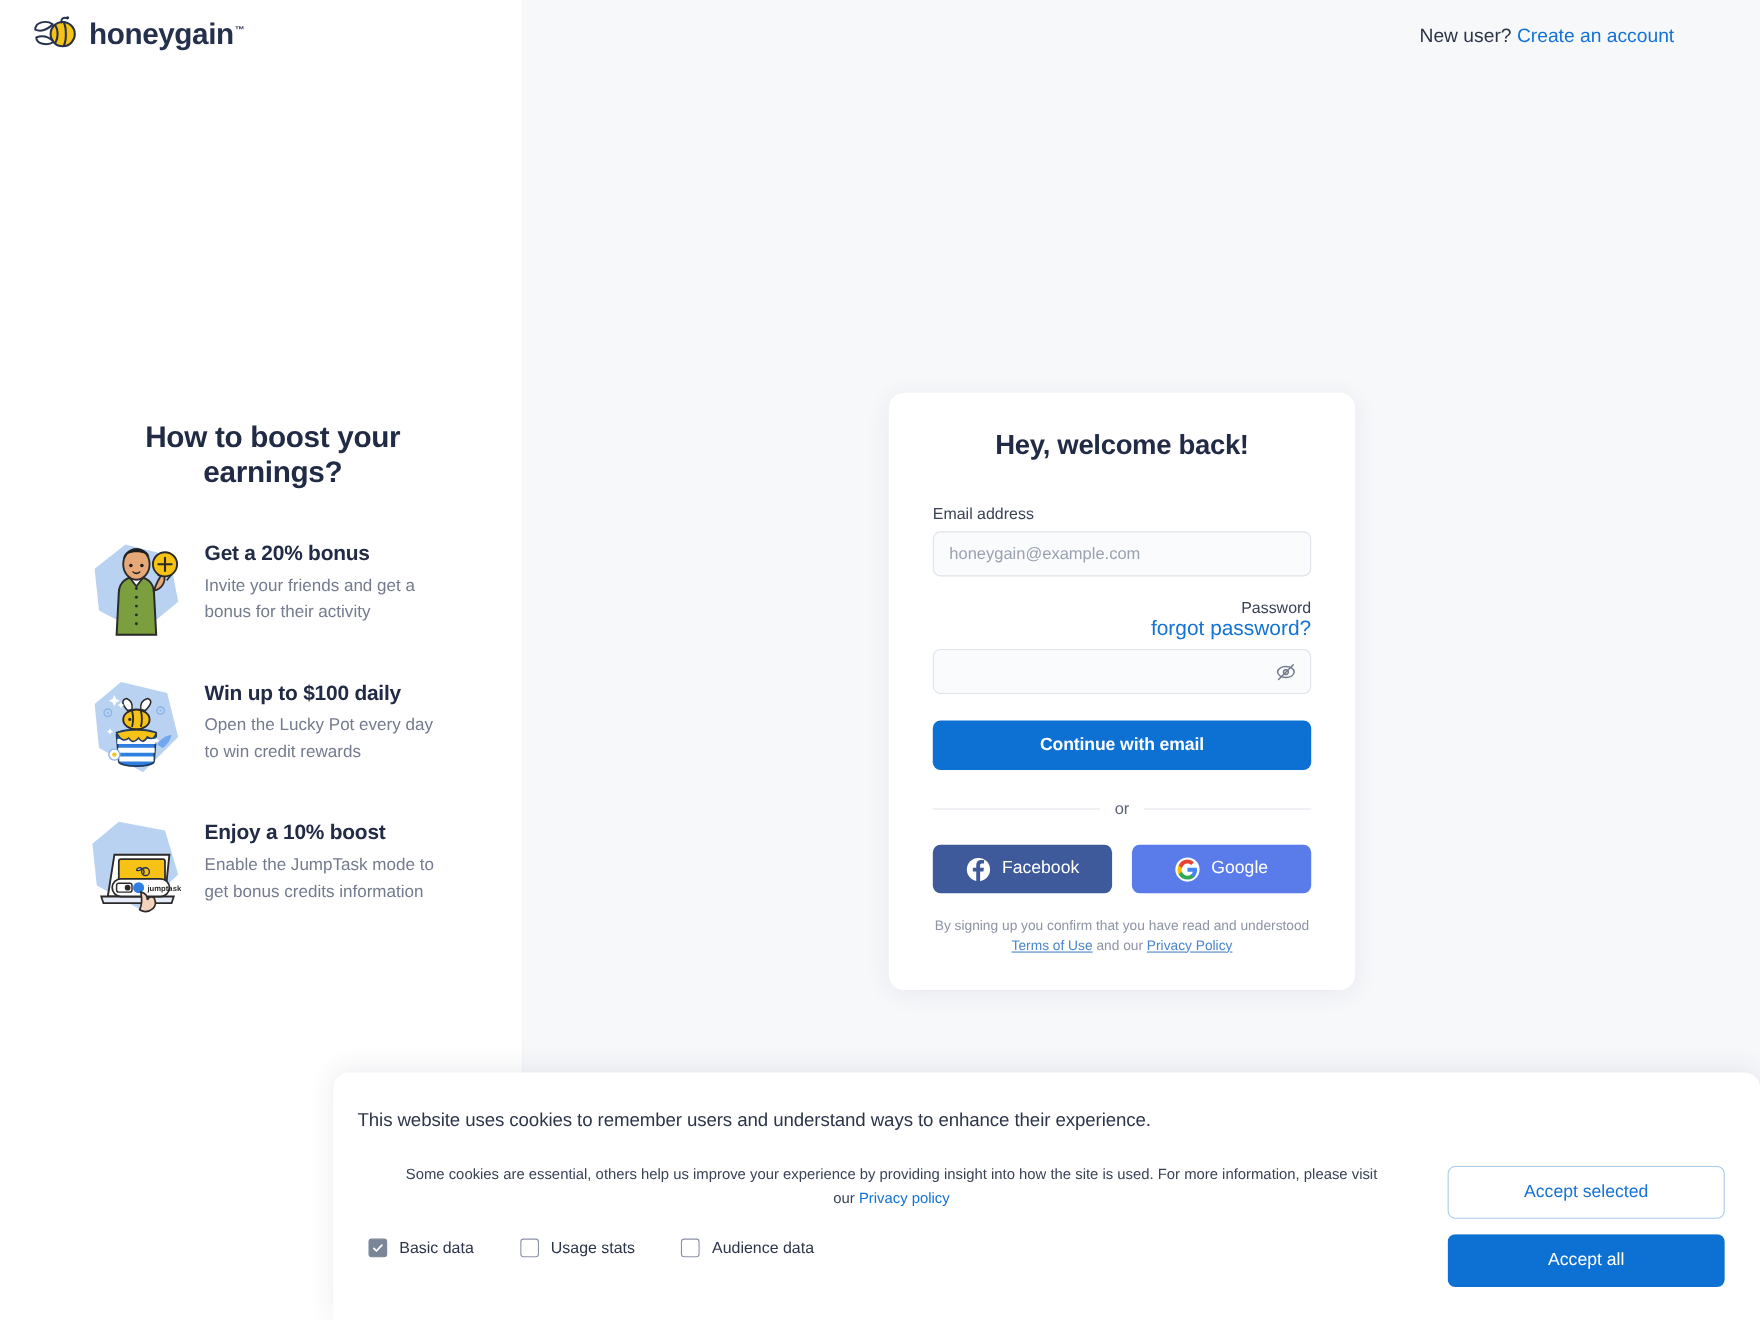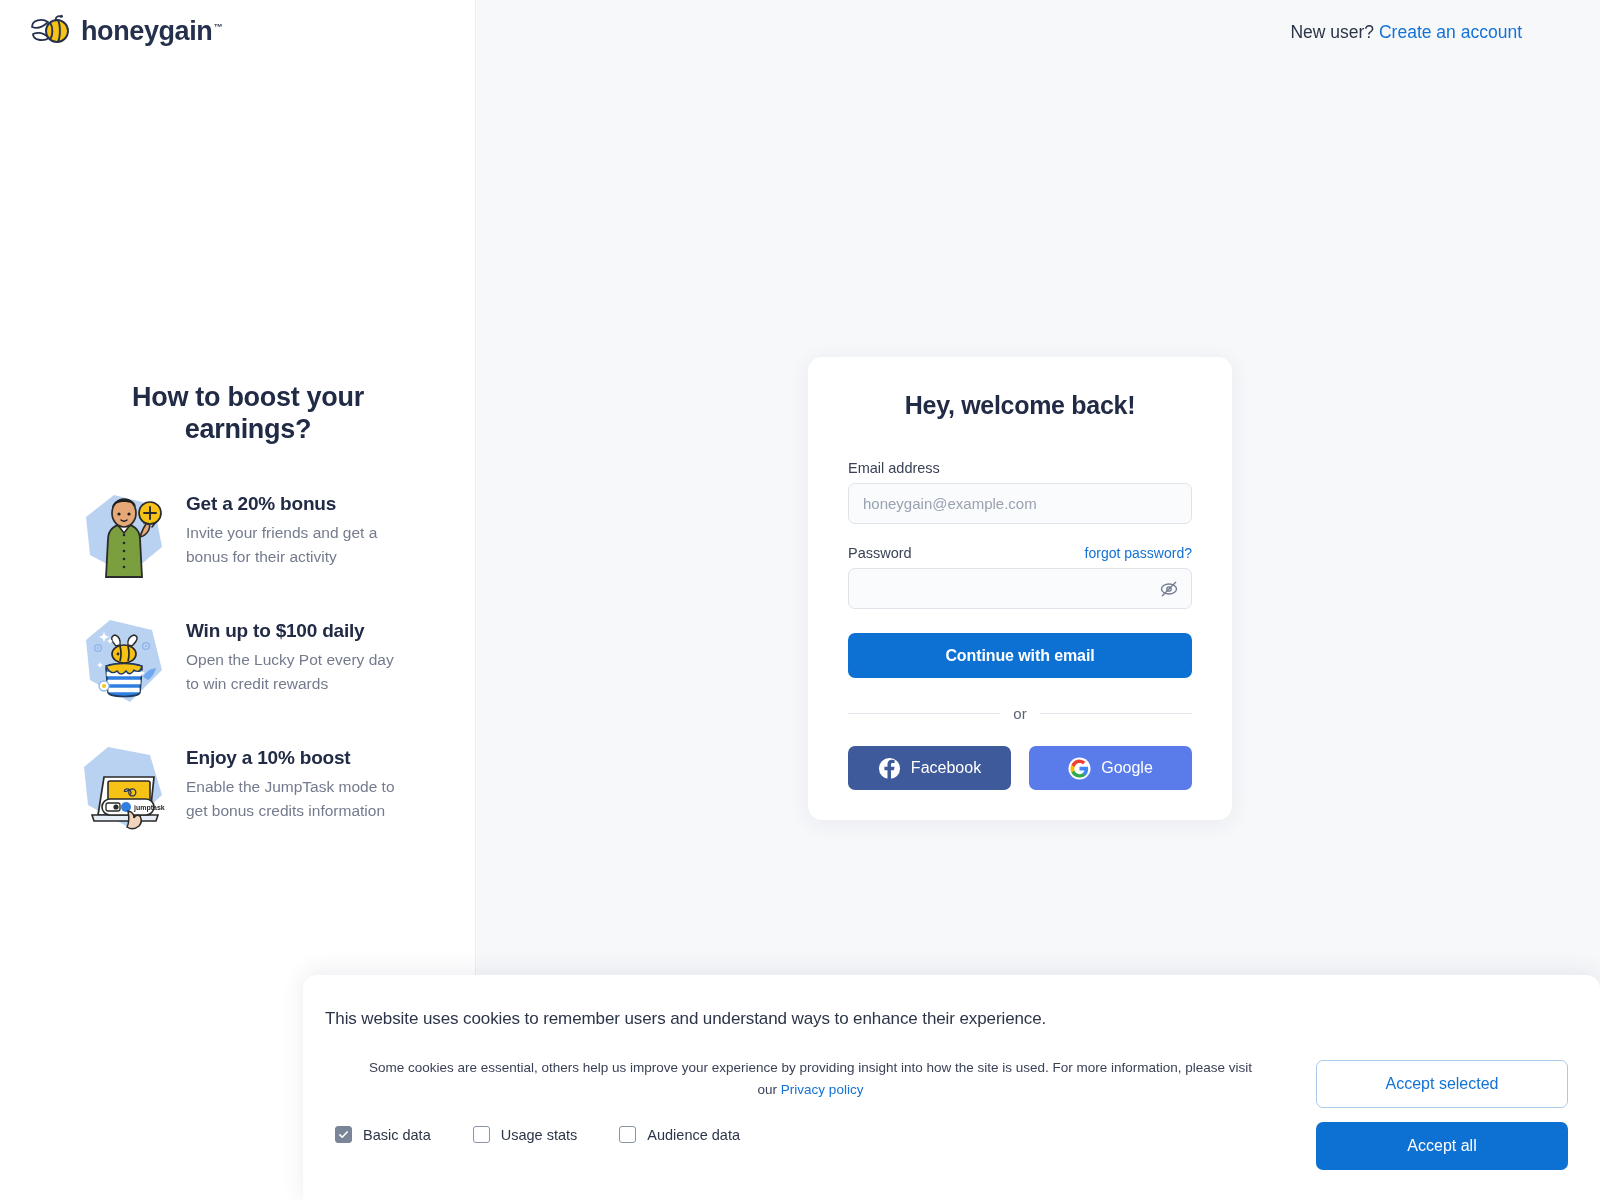--- a/index.html
+++ b/index.html
@@ -82,22 +82,23 @@
     font-size: 25px; font-weight: 700; color: #212b45;
     text-align: center; letter-spacing: -0.3px;
     margin-bottom: 40px;
   }
   .field-label {
     font-size: 14.5px; color: #3a4256; margin-bottom: 7px; display: block;
   }
   .field-row {
     display: flex; justify-content: space-between; align-items: flex-end;
     margin-bottom: 7px;
-  }
-  .forgot { font-size: 14px; color: #1272d6; text-decoration: none; cursor: pointer; }
+    flex-direction: column;
+  }
+  .forgot { font-size: 19px; color: #1272d6; text-decoration: none; cursor: pointer; }
   .input-wrap { position: relative; margin-bottom: 21px; }
   .input {
     width: 100%; height: 41px;
     border: 1px solid #dfe3ea; border-radius: 7px;
     background: #fafbfc;
     font-size: 15px; font-family: "Liberation Sans", sans-serif;
     color: #0c4a6e; padding: 0 14px; outline: none;
   }
   .input::placeholder { color: #9aa1b0; }
   .eye-btn {
@@ -353,20 +354,24 @@
               <path d="M21 12.2c0-.7-.1-1.3-.2-1.9H12v3.7h5.1a4.4 4.4 0 0 1-1.9 2.9v2.4h3.1c1.8-1.7 2.8-4.2 2.8-7.1z" fill="#4285f4"></path>
               <path d="M12 21.5c2.5 0 4.6-.8 6.2-2.2l-3.1-2.4c-.8.6-1.9 1-3.1 1-2.4 0-4.5-1.6-5.2-3.8H3.6v2.4A9.5 9.5 0 0 0 12 21.5z" fill="#34a853"></path>
               <path d="M6.8 14.1a5.7 5.7 0 0 1 0-3.6V8.1H3.6a9.5 9.5 0 0 0 0 8.4z" fill="#fbbc05"></path>
               <path d="M12 6.3c1.4 0 2.6.5 3.5 1.4l2.7-2.7A9.4 9.4 0 0 0 12 2.5a9.5 9.5 0 0 0-8.4 5.6l3.2 2.4c.7-2.2 2.8-4.2 5.2-4.2z" fill="#ea4335"></path>
             </svg>
           </span>
           <span>Google</span>
         </button>
       </div>
 
+      <div class="legal">
+        <span>By signing up you confirm that you have read and understood</span><br>
+        <a href="#">Terms of Use</a><span> and our </span><a href="#">Privacy Policy</a>
+      </div>
     </div>
   </div>
 
   <div class="cookie">
     <div class="cookie-grid">
       <div class="cookie-left">
         <div class="cookie-h">This website uses cookies to remember users and understand ways to enhance their experience.</div>
         <div class="cookie-p">
           <span>Some cookies are essential, others help us improve your experience by providing insight into how the site is used. For more information, please visit our </span><a href="#">Privacy policy</a>
         </div>

